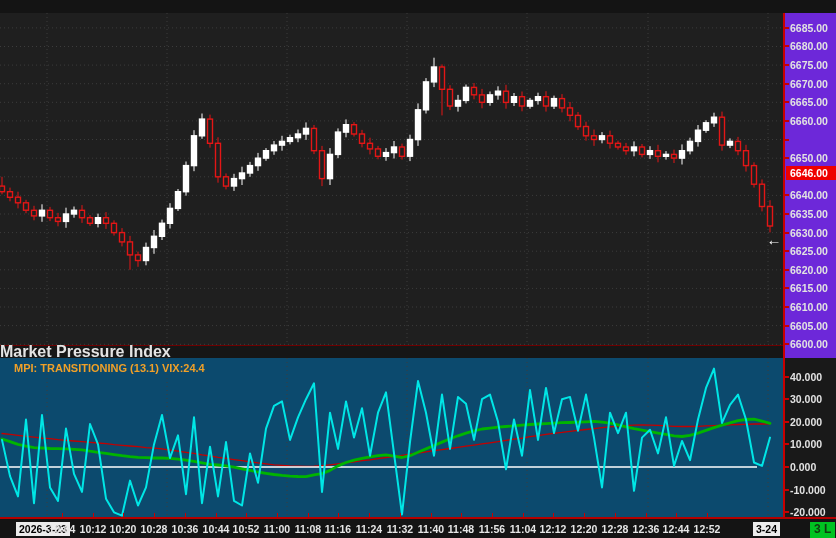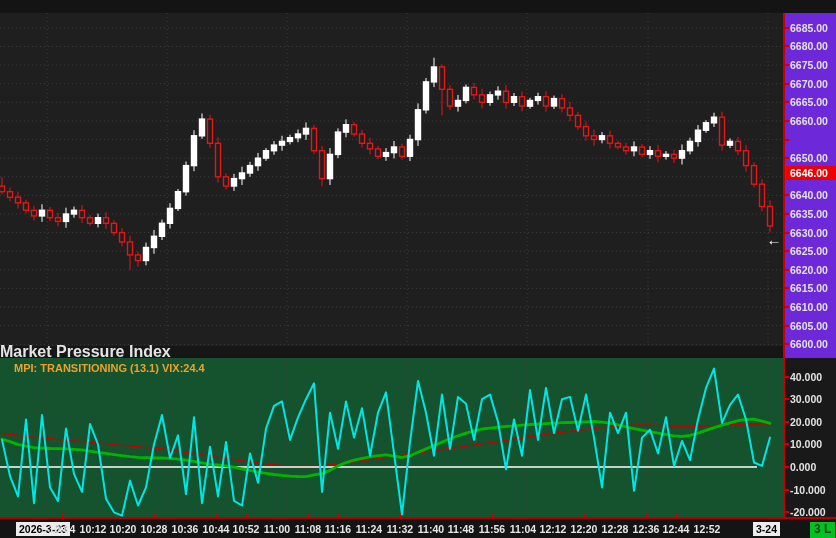--- a/index.html
+++ b/index.html
@@ -28,21 +28,21 @@
                 background:#191919; border-left:2px solid #c80000; overflow:hidden; }
   .axis-label { position:absolute; left:5px; font-size:10.5px; font-weight:bold; color:#e2e2e2; white-space:nowrap; }
   .axis-tick  { position:absolute; left:0; width:4px; height:2px; background:#c80000; }
   .last-price { position:absolute; left:1px; width:51px; height:14px; background:#ee0000;
                 color:#fff; font-size:10.5px; font-weight:bold; line-height:14px; padding-left:4px; }
 
   
   .panel-header { position:absolute; left:0; top:345px; width:783px; height:13px; background:#161616;
                   border-top:1px solid #6e0000; color:#e4e4e4; font-size:16px; font-weight:bold;
                   line-height:12px; }
-  .ind-pane { position:absolute; left:0; top:358px; width:783px; height:159px; background:#14532d; }
+  .ind-pane { position:absolute; left:0; top:358px; width:783px; height:159px; background:#0c4a6e; }
   .ind-pane svg { position:absolute; left:0; top:0; }
   .status { position:absolute; left:14px; top:4px; font-size:11px; font-weight:bold; line-height:13px;
             pointer-events:none; white-space:nowrap; }
   .status .l1 { color:#f0a028; }
   .status .l2 { color:#d2b428; }
 
   
   .time-axis { position:absolute; left:0; top:517px; width:836px; height:21px; background:#141414;
                border-top:2px solid #b40000; }
   .time-label { position:absolute; top:4px; transform:translateX(-50%); font-size:10.5px;

